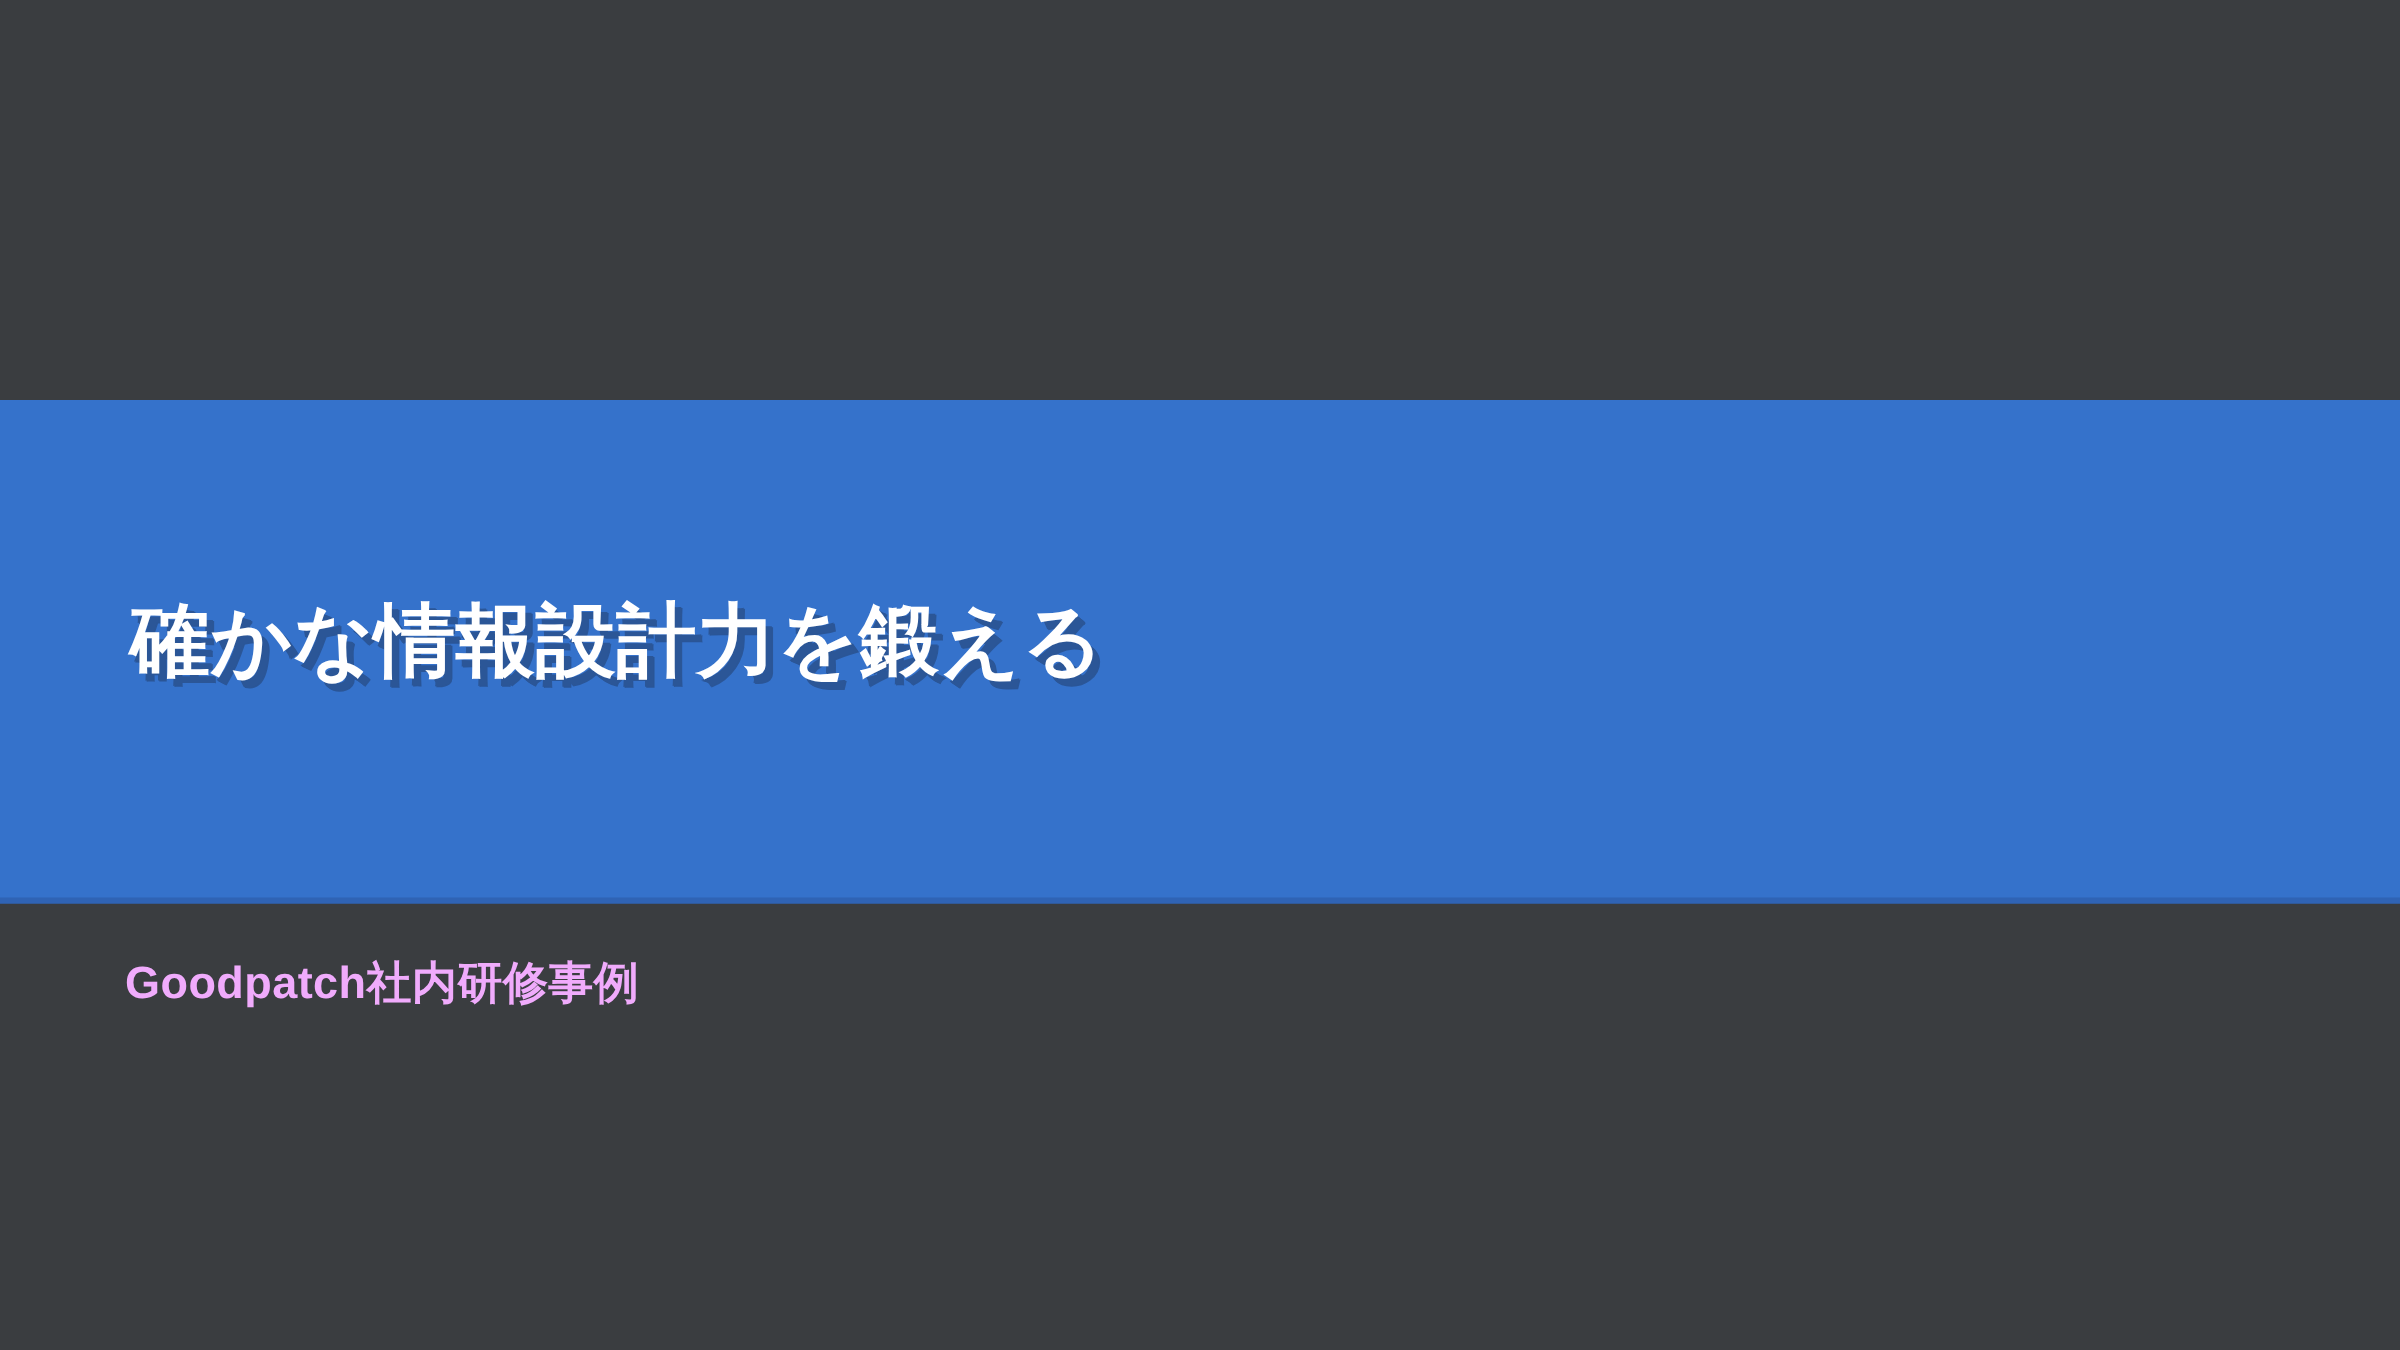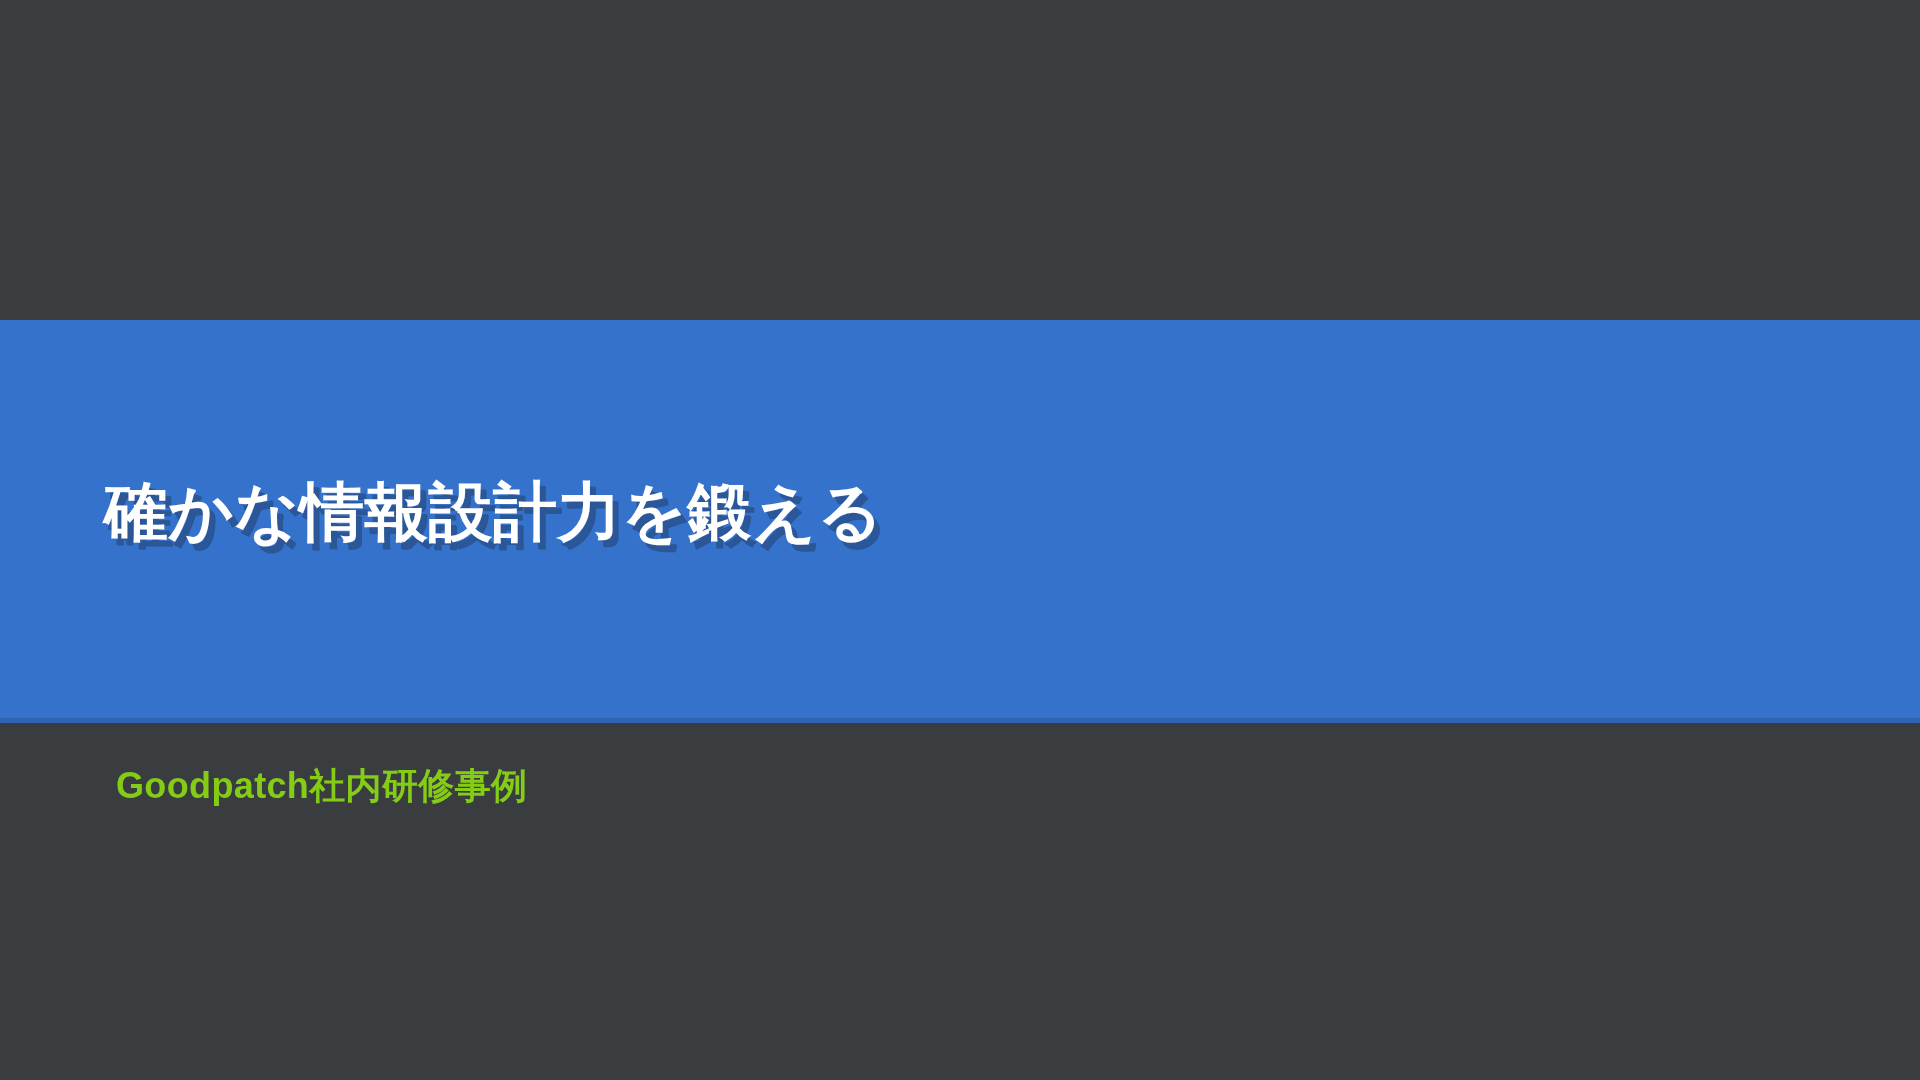--- a/index.html
+++ b/index.html
@@ -83,23 +83,23 @@
     letter-spacing: -0.004em;
     text-shadow:
       6px 7px 0 #2b5697,
       7px 8px 0 #2b5697,
       8px 9px 0 #2b5697;
   }
 
   
   .caption {
     position: absolute;
-    left: 116px;
+    left: 100px;
     top: 762px;
-    color: #84cc16;
+    color: #f0abfc;
     font-size: 36px;
     font-weight: 700;
     letter-spacing: 0.01em;
     white-space: nowrap;
   }
 </style>
 </head>
 <body>
 
 <div id="slide">

